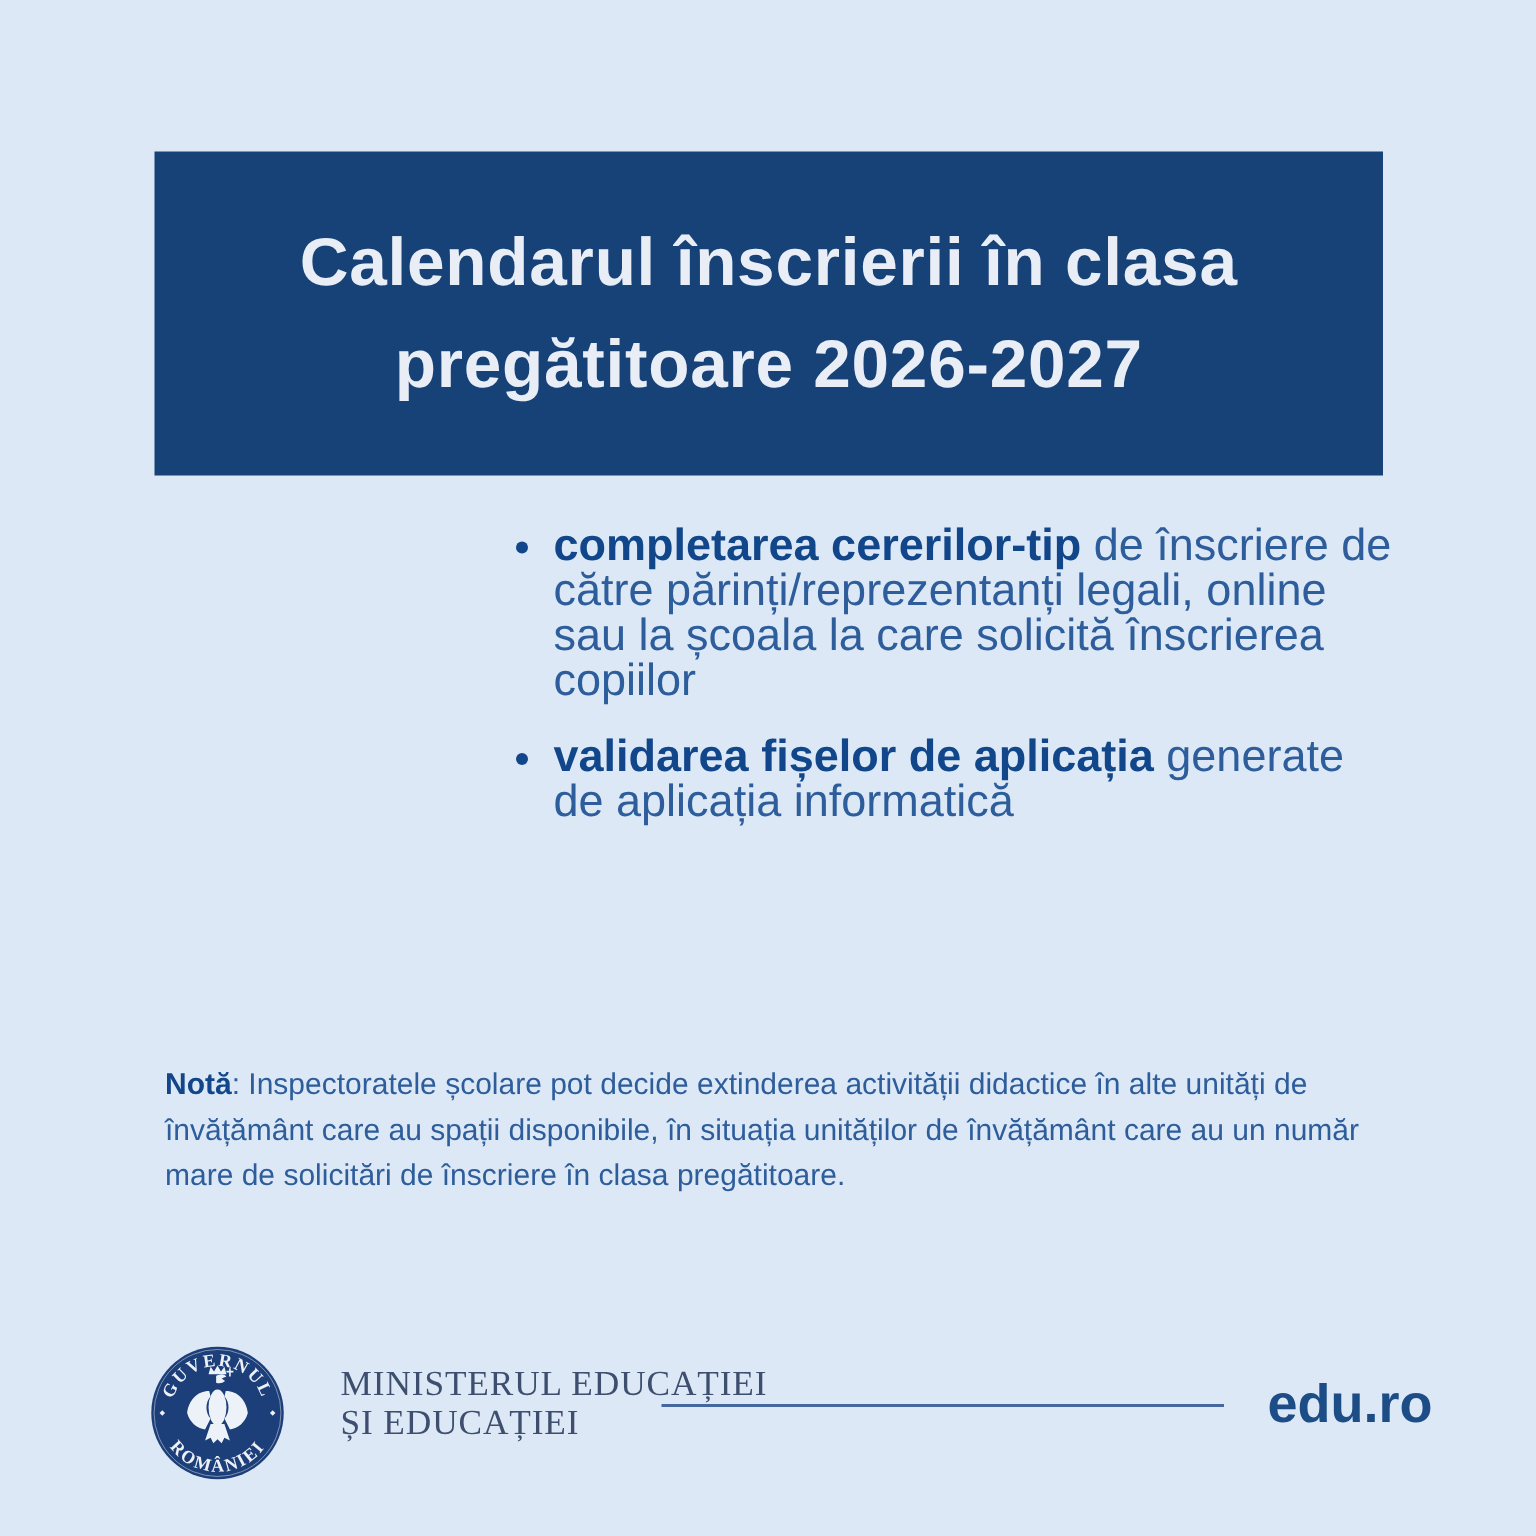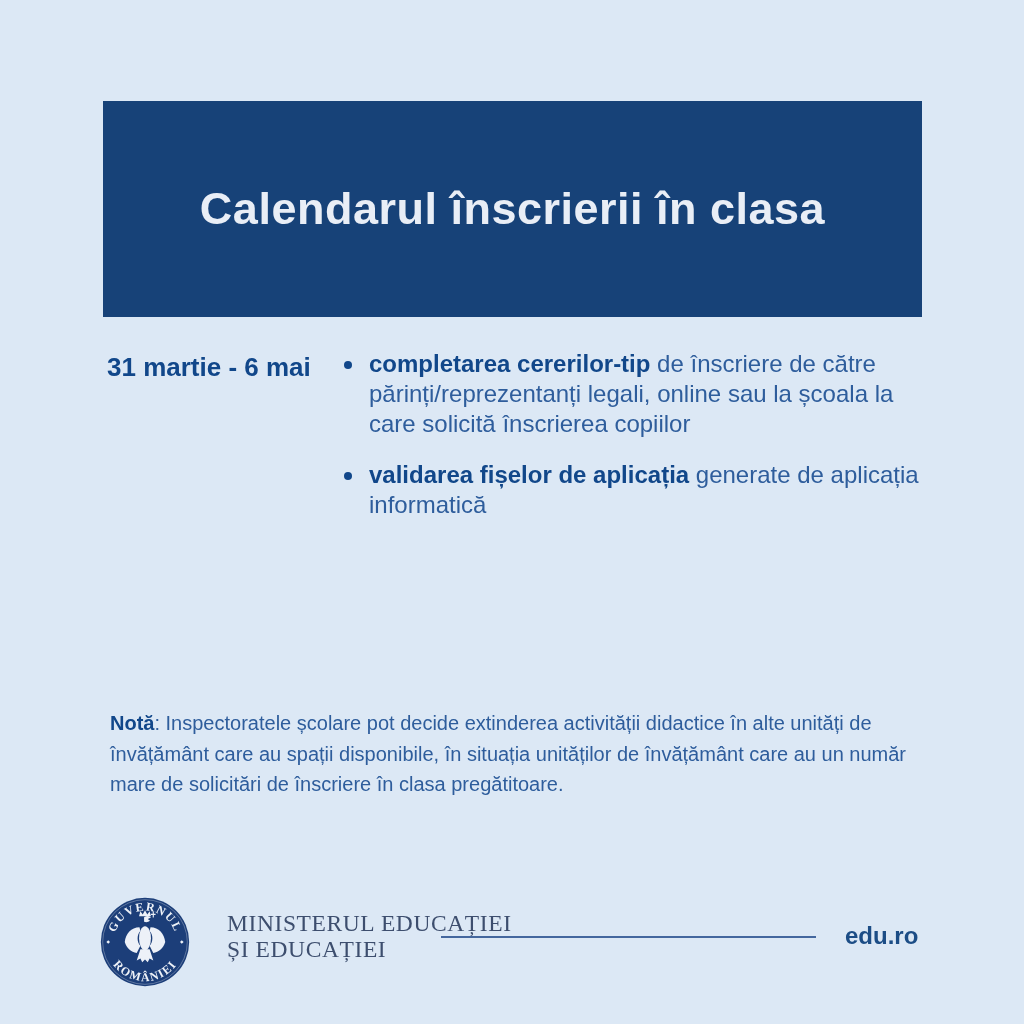--- a/index.html
+++ b/index.html
@@ -14,51 +14,51 @@
 
   .banner{position:absolute;left:103px;top:101px;width:819px;height:216px;background:var(--banner);
     display:flex;flex-direction:column;justify-content:center;align-items:center;text-align:center;}
   .banner-line{color:var(--banner_text);font-weight:bold;font-size:45px;line-height:68px;letter-spacing:.5px;}
 
   .date{position:absolute;left:107px;top:352px;width:240px;color:var(--text_bold);
     font-weight:bold;font-size:26px;line-height:30px;}
 
   .bullets{position:absolute;left:341px;top:349px;width:592px;list-style:none;}
   .bullets li{position:relative;padding-left:28px;margin-bottom:21px;
-    font-size:24px;line-height:30px;color:var(--text_body);}
+    font-size:30px;line-height:30px;color:var(--text_body);}
   .bullets li .dot{position:absolute;left:3px;top:12px;width:8px;height:8px;border-radius:50%;
     background:var(--text_bold);}
   .bullets li b{color:var(--text_bold);font-weight:bold;}
 
   .note{position:absolute;left:110px;top:708px;width:818px;
     font-size:20px;line-height:30.5px;color:var(--text_body);}
   .note b{color:var(--text_bold);font-weight:bold;}
 
   .gov-logo{position:absolute;left:99px;top:896px;width:92px;height:92px;}
   .logo-arc-text{font-family:"Liberation Serif",serif;font-size:13px;font-weight:bold;
     fill:#eef2f8;letter-spacing:1.5px;}
 
   .ministry{position:absolute;left:187px;top:910px;font-family:"Liberation Serif",serif;
     font-size:23.5px;line-height:26px;color:var(--footer_text);letter-spacing:.6px;margin-left:40px;}
 
   .divider{position:absolute;left:441px;top:936px;width:375px;height:2px;background:var(--divider);}
 
-  .site{position:absolute;left:845px;top:921px;font-size:24px;font-weight:bold;color:var(--link);
+  .site{position:absolute;left:845px;top:921px;font-size:36px;font-weight:bold;color:var(--link);
     text-decoration:none;line-height:30px;}
 </style>
 </head>
 <body>
 
 <div class="canvas">
 
   <div class="banner">
     <div class="banner-line">Calendarul înscrierii în clasa</div>
+    <div class="banner-line">pregătitoare 2026-2027</div>
   </div>
 
-  <div class="date">31 martie - 6 mai</div>
 
   <ul class="bullets">
     <li>
       <span class="dot"></span>
       <b>completarea cererilor-tip</b><span> de înscriere de către părinți/reprezentanți legali, online sau la școala la care solicită înscrierea copiilor</span>
     </li>
     <li>
       <span class="dot"></span>
       <b>validarea fișelor de aplicația</b><span> generate de aplicația informatică</span>
     </li>

